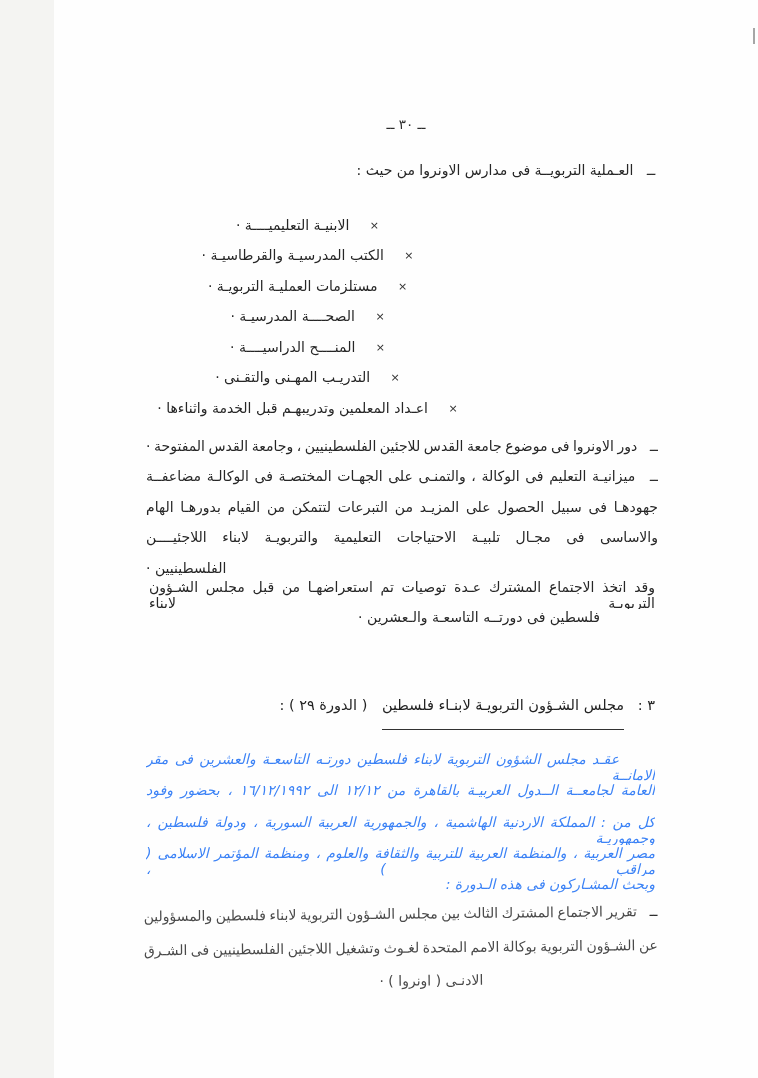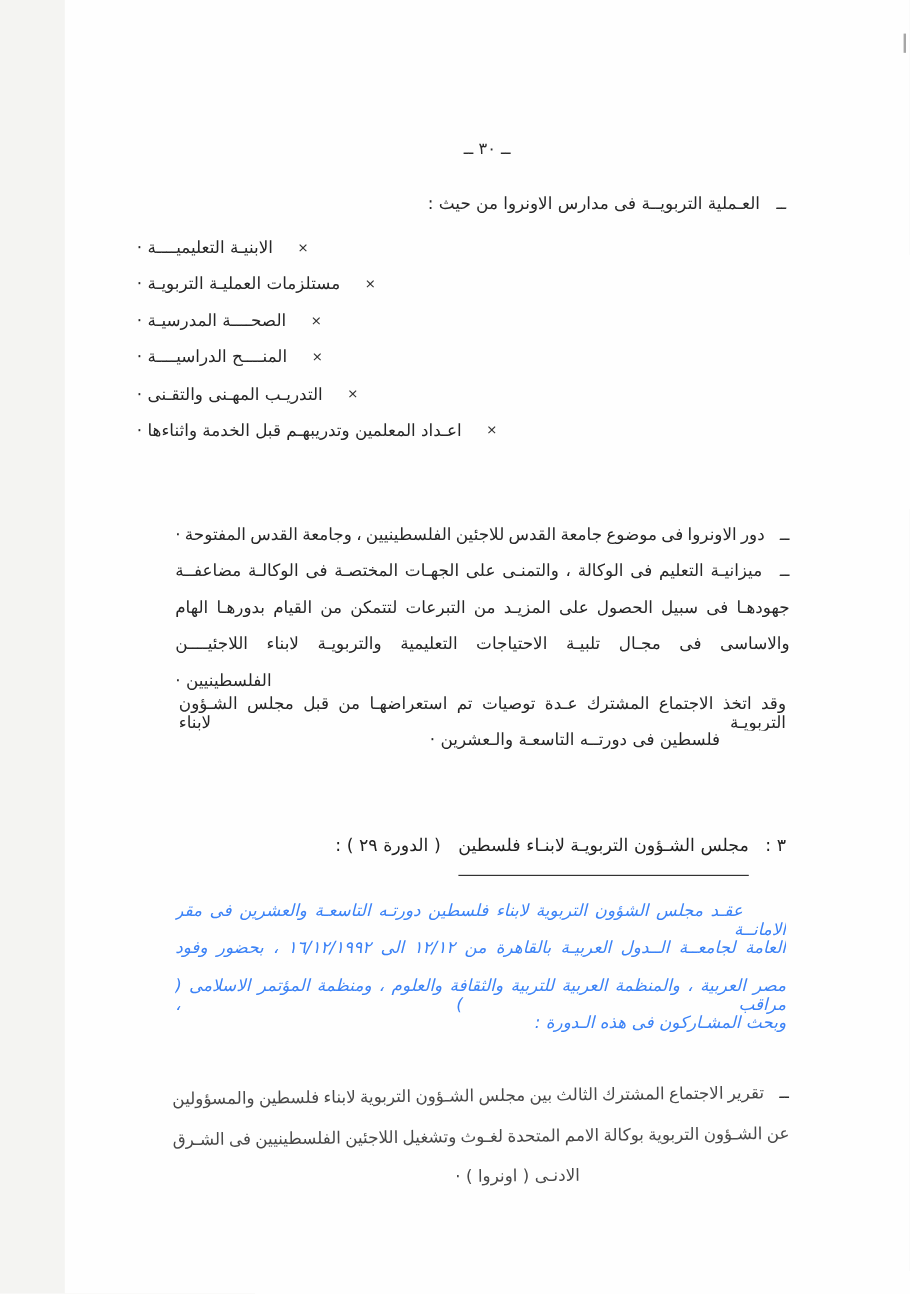--- a/index.html
+++ b/index.html
@@ -51,24 +51,24 @@
     font-style: italic;
   }
   .intro {
     position: absolute;
     top: 162px;
     right: 103px;
     text-align: right;
   }
   .bullets {
     position: absolute;
-    top: 199px;
+    top: 217px;
     right: 257px;
     left: 60px;
-    text-align: left;
+    text-align: center;
   }
   .bullet-line { height: 30.45px; overflow: hidden; }
   .bmark {
     display: inline-block;
     margin-inline-end: 16px;
     font-size: 11px;
     color: #333;
     transform: translateY(-1px);
   }
   .unrwa-block {
@@ -136,20 +136,24 @@
     <span>العـملية التربويــة  فى مدارس  الاونروا  من حيث :</span>
   </div>
 
   <div class="bullets">
     <div class="bullet-line">
       <span class="bmark">×</span>
       <span>الابنيـة التعليميــــة ·</span>
     </div>
     <div class="bullet-line">
       <span class="bmark">×</span>
+      <span>الكتب المدرسيـة والقرطاسيـة ·</span>
+    </div>
+    <div class="bullet-line">
+      <span class="bmark">×</span>
       <span>مستلزمات العمليـة التربويـة ·</span>
     </div>
     <div class="bullet-line">
       <span class="bmark">×</span>
       <span>الصحــــة المدرسيـة ·</span>
     </div>
     <div class="bullet-line">
       <span class="bmark">×</span>
       <span>المنــــح الدراسيــــة ·</span>
     </div>
@@ -184,20 +188,21 @@
 
   <div class="heading">
     <span class="heading-number">٣ :</span>
     <span class="heading-title">مجلس الشـؤون التربويـة لابنـاء فلسطين</span>
     <span class="heading-suffix">( الدورة ٢٩ ) :</span>
   </div>
 
   <div class="para2">
     <div class="line jl indent-first">عقـد مجلس الشؤون التربوية لابناء فلسطين دورتـه التاسعـة والعشرين فى مقر الامانــة</div>
     <div class="line jl">العامة لجامعــة الــدول العربيـة بالقاهرة من ١٢/١٢ الى ١٦/١٢/١٩٩٢ ، بحضور وفود</div>
+    <div class="line jl">كل من : المملكة الاردنية الهاشمية ، والجمهورية العربية السورية ، ودولة فلسطين ، وجمهوريـة</div>
     <div class="line jl">مصر العربية ، والمنظمة العربية للتربية والثقافة والعلوم ، ومنظمة المؤتمر الاسلامى ( مراقب ) ،</div>
     <div class="line right-line">وبحث المشـاركون فى هذه الـدورة :</div>
   </div>
 
   <div class="final-block">
     <div class="line jl">
       <span class="dash">ــ</span>
       <span>تقرير الاجتماع المشترك الثالث بين مجلس الشـؤون التربوية لابناء فلسطين والمسؤولين</span>
     </div>
     <div class="line jl">عن الشـؤون التربوية بوكالة الامم المتحدة لغـوث وتشغيل اللاجئين الفلسطينيين فى الشـرق</div>

